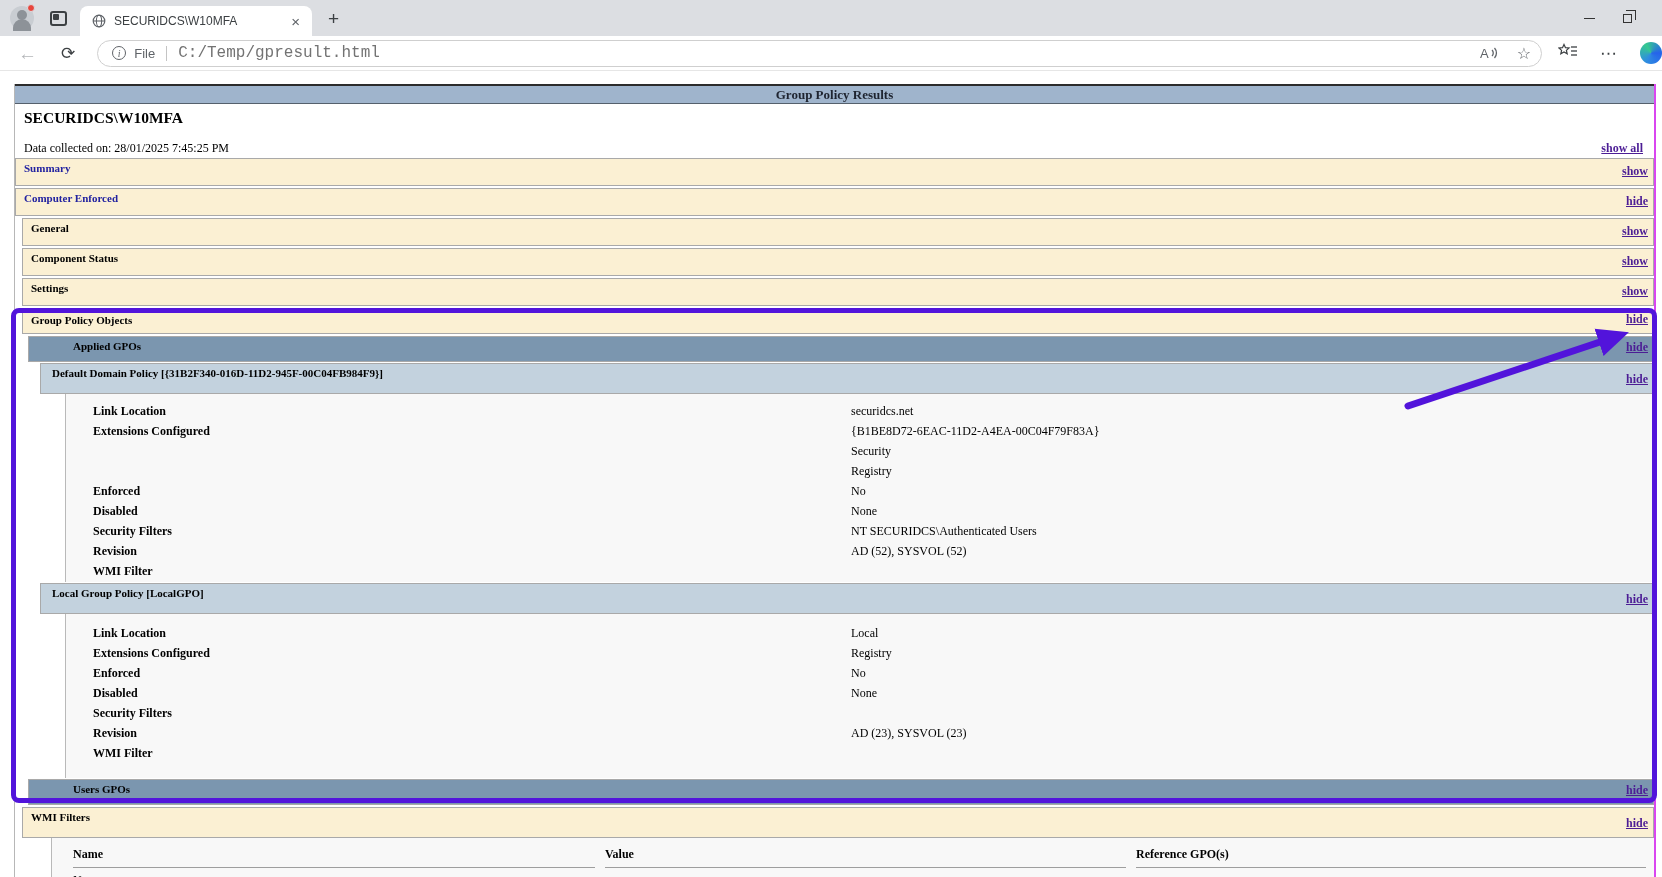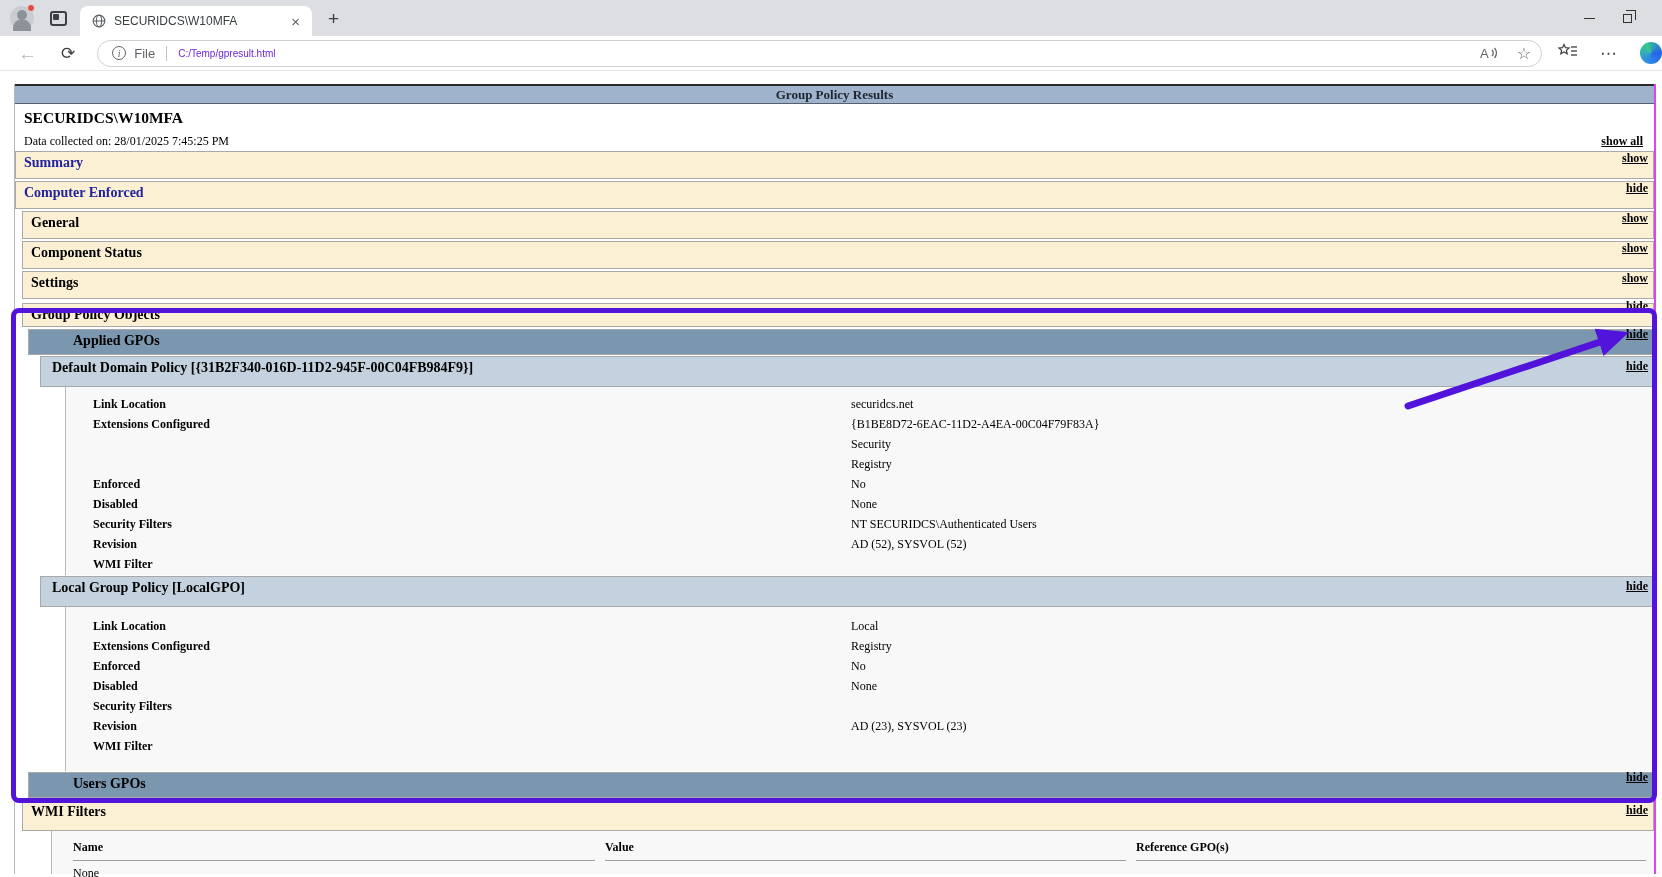--- a/index.html
+++ b/index.html
@@ -40,44 +40,44 @@
   .back  { color:#b4b6b9; margin-left:10px; }
   .reload{ color:#3c4043; margin-left:8px; font-size:17px; }
   .addressbar { margin-left:14px; width:1452px; height:27px; border:1px solid #cfcfcf;
                 border-radius:14px; display:flex; align-items:center; padding:0 10px 0 14px;
                 background:#fff; }
   .info-ic { width:14px; height:14px; border:1.2px solid #5f6368; border-radius:50%;
              color:#5f6368; font-size:10px; text-align:center; line-height:13px;
              font-family:"Liberation Serif", serif; font-style:italic; }
   .scheme { color:#5f6368; font-size:13px; margin-left:8px; }
   .url-divider { width:1px; height:15px; background:#c4c4c4; margin:0 11px; }
-  .url-text { color:#6d28d9; font-size:10px; flex:1; }
+  .url-text { color:#737373; font-size:16px; flex:1;font-family:Liberation Mono, monospace; }
   .pill-ic { color:#5f6368; margin-left:18px; display:flex; align-items:center; }
   .star-ic { font-size:16px; color:#5f6368; }
   .after-bar { display:flex; align-items:center; margin-left:16px; gap:22px; }
   .more-ic { font-size:17px; color:#3c4043; letter-spacing:1px; }
   .edge-cut { width:22px; height:22px; border-radius:50%;
               background:conic-gradient(from 210deg,#2f8de0,#35c98f,#2563eb,#2f8de0); }
 
   
   .page { position:relative; height:805px; background:#fff; }
   .report { margin:13px 5px 0 14px; border-left:1px solid #b7b7b7; border-right:2px solid #d946ef;
             width:1642px; }
   .banner { height:20px; background:#9fb4cc; border-top:2px solid #2b2b2b; border-bottom:1px solid #55606c;
             text-align:center; font-weight:bold; font-size:13px; color:#1e2430; line-height:18px; }
   .headblock { padding:5px 6px 0 9px; }
   .host-title { font-size:15.5px; font-weight:bold; color:#000; }
-  .subrow { display:flex; align-items:flex-end; margin-top:7px; }
+  .subrow { display:flex; align-items:flex-end; margin-top:14px; }
   .collected { font-size:12px; color:#000; }
-  .lnk { font-weight:bold; font-size:12px; color:#000000; text-decoration:underline; cursor:pointer; }
+  .lnk { font-weight:bold; font-size:12px; color:#4c1d95; text-decoration:underline; cursor:pointer; }
   .showall { margin-left:auto; padding-right:5px; }
 
   .band { position:relative; border:1px solid #a9a9a9; margin-top:2px; }
-  .band .btitle { font-weight:bold; font-size:14px; padding:3px 0 0 8px; }
-  .band .toggle { position:absolute; right:5px; bottom:12px;margin-top:8px; }
+  .band .btitle { font-weight:bold; font-size:11px; padding:3px 0 0 8px; }
+  .band .toggle { position:absolute; right:5px; bottom:6px;margin-top:8px; }
   .cream { background:#fbf0d3; }
   .steel { background:#7b96af; }
   .lblue { background:#c3d2de; }
   .blue-title { color:#2222a0; }
   .h28 { height:28px; } .h30 { height:24px; } .h26 { height:26px; } .h31 { height:31px; }
   .ml7  { margin-left:7px; }  .ml13 { margin-left:13px;padding-left:36px; }
   .ml25 { margin-left:25px; } .mt4 { margin-top:4px; } .mt1 { margin-top:1px; }
 
   .details { margin-left:50px; border-left:1px solid #b9b9b9; background:#f8f8f8; font-size:12px; }
   .d1 { padding:7px 0 1px 0; }

